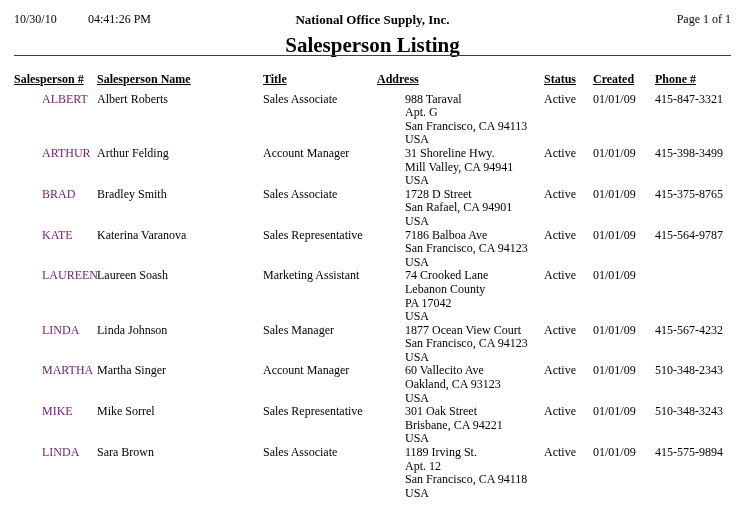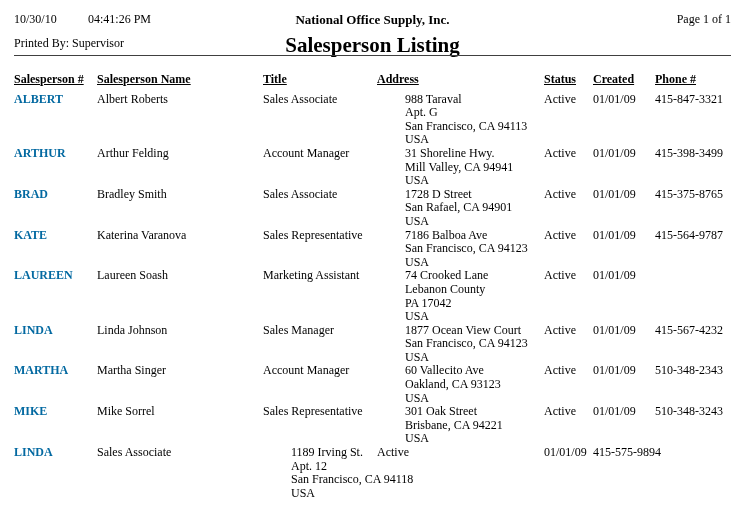--- a/index.html
+++ b/index.html
@@ -25,38 +25,37 @@
   }
   .table { position: absolute; left: 14px; top: 73px; width: 717px; }
   .tr {
     display: grid;
     grid-template-columns: 83px 166px 114px 167px 49px 62px 76px;
     align-items: start;
   }
   .td { line-height: 13.6px; white-space: nowrap; }
   .thead { margin-bottom: 6px; }
   .thead .td { font-weight: bold; text-decoration: underline; }
-  .id-cell { font-weight: bold; color: #0369a1; }
+  .id-cell { font-weight: normal; color: #701a75; margin-left: 28px; }
   .addr div { line-height: 13.6px; margin-left: 28px; }
 </style>
 </head>
 <body>
 
 <div class="page">
 
   <div class="hdr-left1">
     <span class="hdr-date">10/30/10</span>
     <span>04:41:26 PM</span>
   </div>
 
   <div class="hdr-company">National Office Supply, Inc.</div>
 
   <div class="hdr-page">Page 1 of 1</div>
 
-  <div class="hdr-printed">Printed By: Supervisor</div>
 
   <div class="hdr-title">Salesperson Listing</div>
 
   <div class="rule"></div>
 
   <div class="table">
     <div class="tr thead">
       <div class="td">Salesperson #</div>
       <div class="td">Salesperson Name</div>
       <div class="td">Title</div>
@@ -175,20 +174,21 @@
             <div>Brisbane, CA 94221</div>
             <div>USA</div>
           </div>
     <div class="td">Active</div>
     <div class="td">01/01/09</div>
     <div class="td">510-348-3243</div>
   </div>
 
   <div class="tr">
     <div class="td id-cell">LINDA</div>
+    <div class="td">Sara Brown</div>
     <div class="td">Sales Associate</div>
     <div class="td addr">
             <div>1189 Irving St.</div>
             <div>Apt. 12</div>
             <div>San Francisco, CA 94118</div>
             <div>USA</div>
           </div>
     <div class="td">Active</div>
     <div class="td">01/01/09</div>
     <div class="td">415-575-9894</div>

